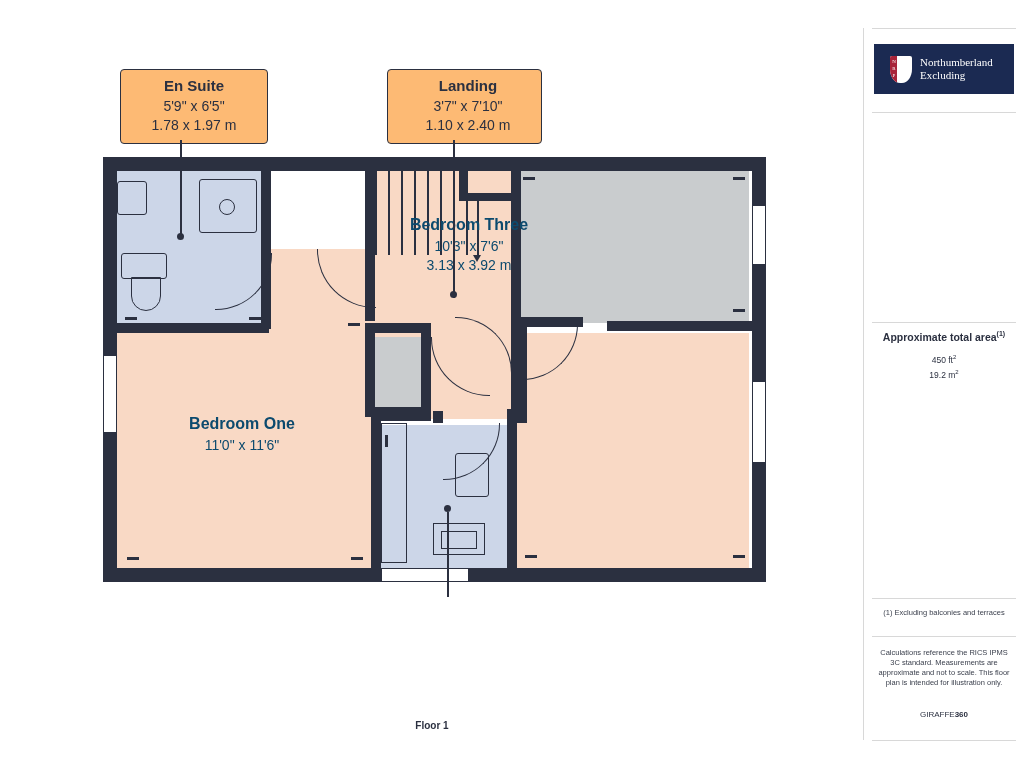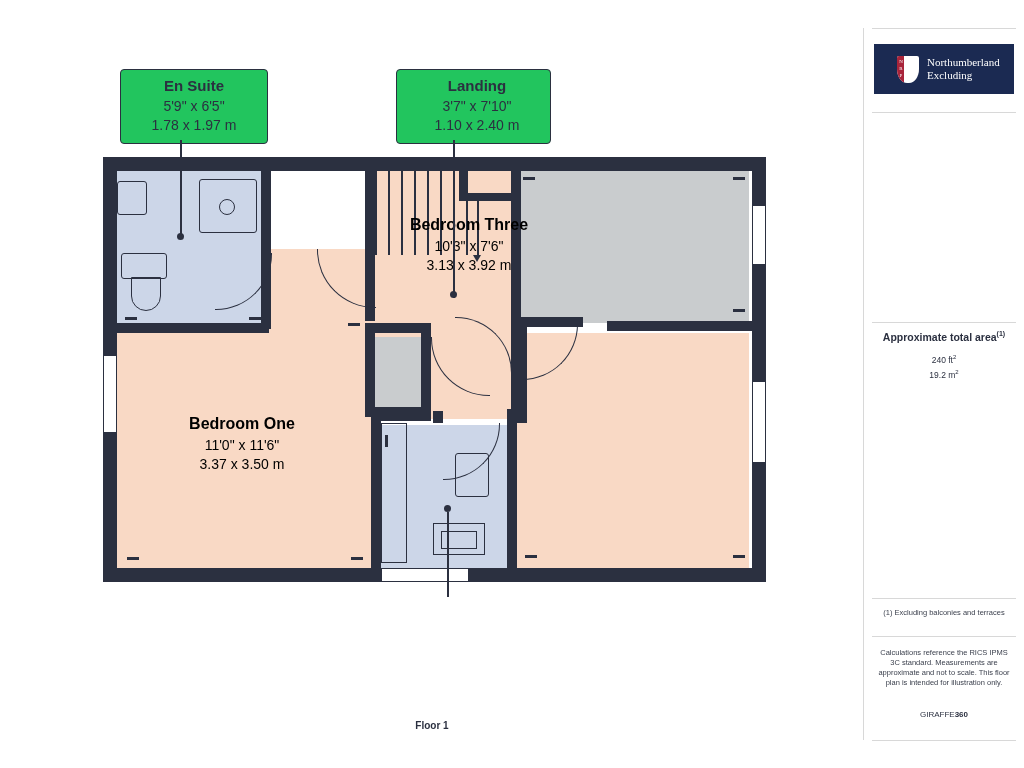--- a/index.html
+++ b/index.html
@@ -44,38 +44,38 @@
     position: absolute;
   }
   .r-peach { background: #f9d9c5; }
   .r-blue  { background: #ccd6e8; }
   .r-grey  { background: #c9ccce; }
   .r-white { background: #ffffff; }
 
   .room-label {
     position: absolute;
     text-align: center;
-    color: #000000;
+    color: #0c4a6e;
     line-height: 1.32;
     white-space: nowrap;
   }
   .room-label .name {
     font-size: 16px;
     font-weight: bold;
     display: block;
     margin-bottom: 2px;
   }
   .room-label .dim {
     font-size: 14px;
     display: block;
   }
   
   .callout {
     position: absolute;
-    background: #22c55e;
+    background: #fdba74;
     border: 1.6px solid #2b3040;
     border-radius: 4px;
     padding: 6px 12px 8px 12px;
     text-align: center;
     color: #2b3040;
     line-height: 1.34;
     white-space: nowrap;
   }
   .callout .name {
     display: block;
@@ -121,21 +121,21 @@
     height: 1px;
     background: #d8d8d8;
   }
   .brand {
     position: absolute;
     left: 10px; top: 44px;
     width: 140px; height: 50px;
     background: #1b2a52;
     display: flex;
     align-items: center;
-    padding-left: 23px;
+    padding-left: 16px;
     box-sizing: border-box;
   }
   .shield {
     width: 22px; height: 27px;
     background: #ffffff;
     position: relative;
     margin-right: 8px;
     border-radius: 2px 2px 10px 10px / 2px 2px 14px 14px;
     overflow: hidden;
     flex: none;
@@ -345,33 +345,32 @@
 
     <div class="room-label" style="left:469px; top:214px; width:340px; transform:translateX(-50%);">
       <span class="name">Bedroom Three</span>
       <span class="dim">10'3" x 7'6"</span>
       <span class="dim">3.13 x 3.92 m</span>
     </div>
 
     <div class="room-label" style="left:72px; top:413px; width:340px; transform:translateX(0);">
       <span class="name">Bedroom One</span>
       <span class="dim">11'0" x 11'6"</span>
-      <span class="dim">3.37 x 3.50 m</span>
     </div>
 
 
     <div class="callout" style="left:120px; top:69px; width:122px;">
       <span class="name">En Suite</span>
       <span class="dim">5'9" x 6'5"</span>
       <span class="dim">1.78 x 1.97 m</span>
     </div>
     <div class="leader" style="left:180px; top:140px; height:96px;"></div>
     <div class="dot" style="left:177px; top:233px;"></div>
 
-    <div class="callout" style="left:396px; top:69px; width:122px;padding-left:19px;">
+    <div class="callout" style="left:387px; top:69px; width:122px;padding-left:19px;">
       <span class="name">Landing</span>
       <span class="dim">3'7" x 7'10"</span>
       <span class="dim">1.10 x 2.40 m</span>
     </div>
     <div class="leader" style="left:453px; top:140px; height:158px;"></div>
     <div class="dot" style="left:450px; top:291px;"></div>
 
     <div class="leader" style="left:447px; top:512px; height:85px;"></div>
     <div class="dot" style="left:444px; top:505px;"></div>
 
@@ -395,21 +394,21 @@
         <div class="letters">N R P</div>
       </div>
       <div class="brand-text">
         <div>Northumberland</div>
         <div>Excluding</div>
       </div>
     </div>
 
     <div class="area-block">
       <div class="area-title"><span>Approximate total area</span><sup>(1)</sup></div>
-      <div class="area-val"><span>240 ft</span><sup>2</sup></div>
+      <div class="area-val"><span>450 ft</span><sup>2</sup></div>
       <div class="area-val"><span>19.2 m</span><sup>2</sup></div>
     </div>
 
     <div class="footnote">(1) Excluding balconies and terraces</div>
     <div class="disclaimer">Calculations reference the RICS IPMS 3C standard. Measurements are approximate and not to scale. This floor plan is intended for illustration only.</div>
 
     <div class="vendor"><span>GIRAFFE</span><b>360</b></div>
   </div>
 </div>
 

